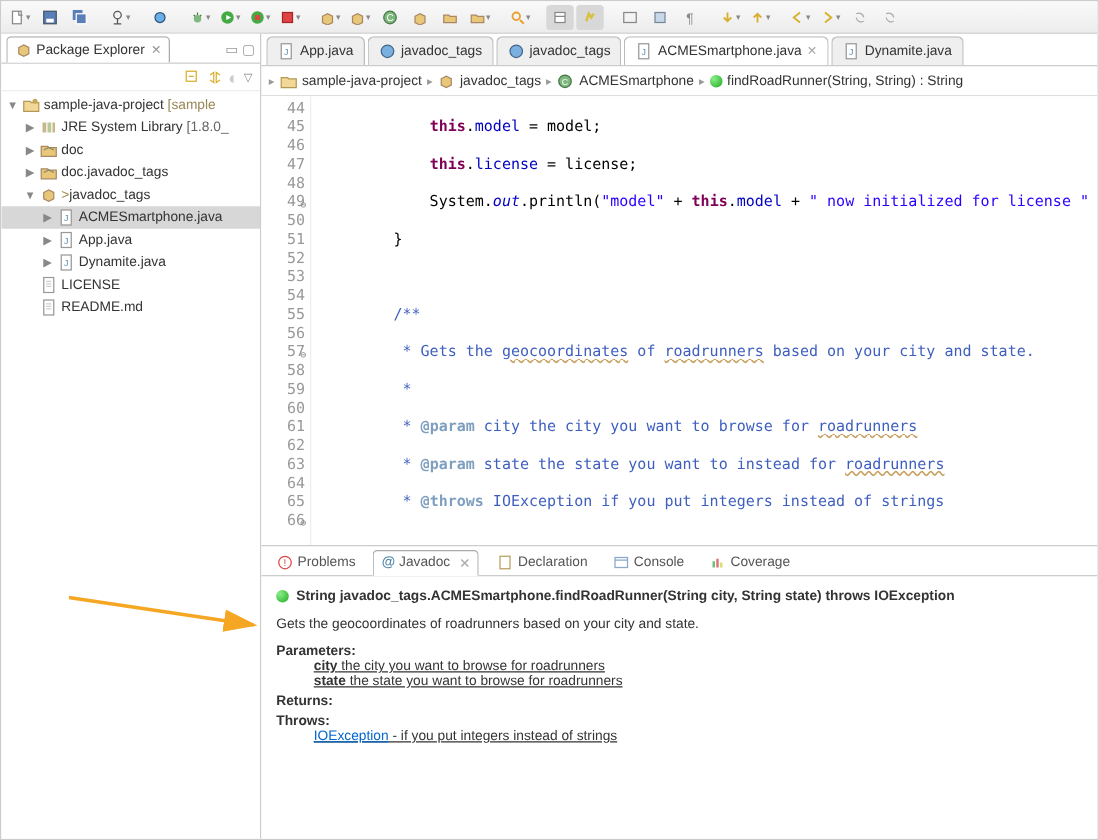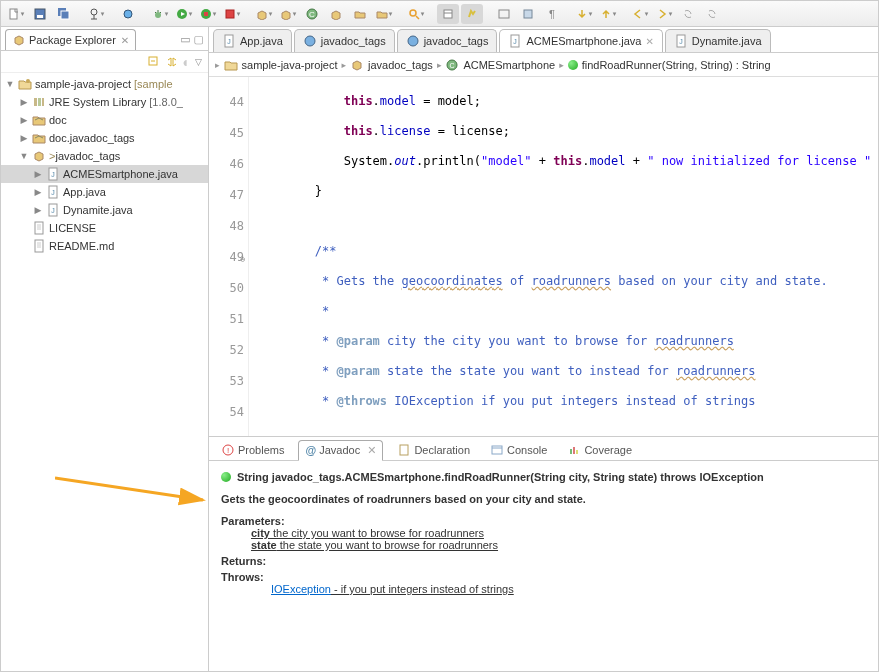--- a/index.html
+++ b/index.html
@@ -39,44 +39,44 @@
   .editor-tab.active { background: #fff; }
   .editor-tab .close { font-size: 10px; color: #aaa; }
   
   
   .breadcrumb { height: 24px; display: flex; align-items: center; padding: 0 6px; border-bottom: 1px solid #ddd; font-size: 11px; gap: 4px; color: #333; }
   .bc-sep { color: #999; font-size: 9px; }
   
   
   .editor { flex: 1; display: flex; overflow: hidden; font-family: Menlo, Consolas, monospace; font-size: 12px; line-height: 15px; background: #fff; }
   .gutter { width: 40px; background: #fff; border-right: 1px solid #eee; text-align: right; color: #999; padding: 2px 4px 2px 0; user-select: none; }
-  .gutter .ln { height: 15px; position: relative; margin-top: 16px; }
+  .gutter .ln { height: 15px; position: relative; }
   .fold { position: absolute; right: -1px; top: 2px; width: 9px; height: 9px; font-size: 8px; color: #888; }
   .code { flex: 1; padding: 2px 12px 2px 8px; overflow: hidden; white-space: pre; color: #000; }
   .code .line { height: 15px; }
   .kw { color: #7f0055; font-weight: bold; }
   .field { color: #0000c0; }
   .static { color: #0000c0; font-style: italic; }
   .str { color: #2a00ff; }
   .doc { color: #3f5fbf; }
   .doctag { color: #7f9fbf; font-weight: bold; }
   .ul { text-decoration: underline; text-decoration-color: #c8a060; text-decoration-style: wavy; }
   
   
   .bottom { height: 235px; border-top: 1px solid #ccc; display: flex; flex-direction: column; background: #fff; }
   .btabs { height: 24px; display: flex; align-items: center; padding: 2px 6px 0; border-bottom: 1px solid #ccc; gap: 8px; font-size: 11px; }
   .btab { display: flex; align-items: center; gap: 3px; padding: 3px 6px; color: #555; }
   .btab.active { border: 1px solid #aaa; border-bottom: 1px solid #fff; border-radius: 4px 4px 0 0; background: #fff; margin-bottom: -1px; }
   .bcontent { flex: 1; padding: 10px 12px; font-size: 11px; overflow: auto; }
   .jd-sig { font-weight: bold; margin-bottom: 10px; display: flex; align-items: center; gap: 6px; }
-  .jd-desc { margin-bottom: 10px; font-weight: bold; }
+  .jd-desc { margin-bottom: 10px; }
   .jd-section { font-weight: bold; margin-top: 4px; }
   .jd-param { margin-left: 30px; text-decoration: underline; }
   .jd-param b { font-weight: bold; }
-  .jd-link { color: #0066cc; text-decoration: underline; margin-left: 20px; }
+  .jd-link { color: #0066cc; text-decoration: underline; }
   .greenball { width: 10px; height: 10px; border-radius: 50%; background: radial-gradient(circle at 30% 30%, #8e8, #2a2); }
   
   
   .arrow-annot { position: absolute; left: 55px; top: 470px; pointer-events: none; }
   
   
   svg { display: block; }
 </style>
 </head>
 <body>

